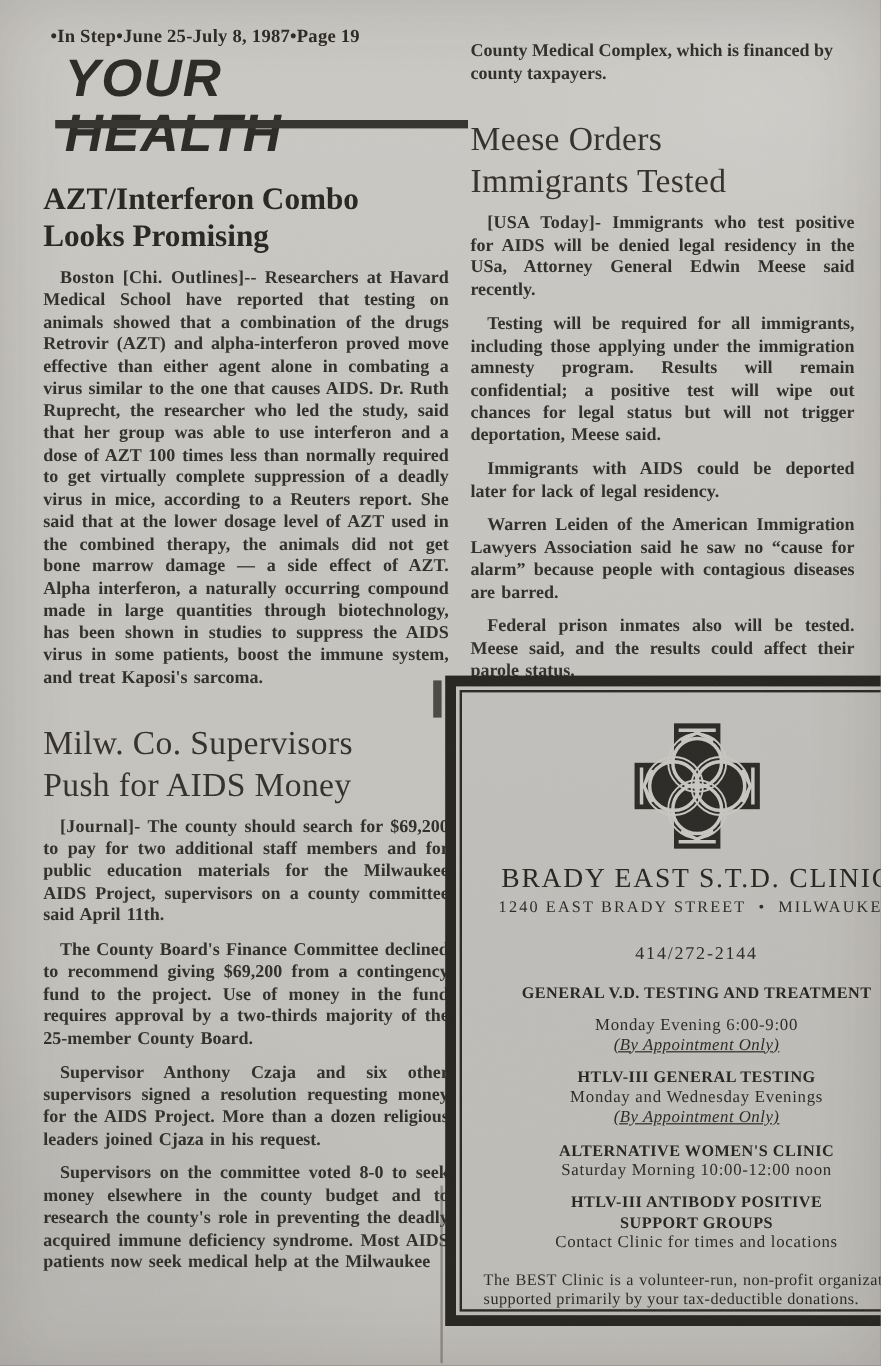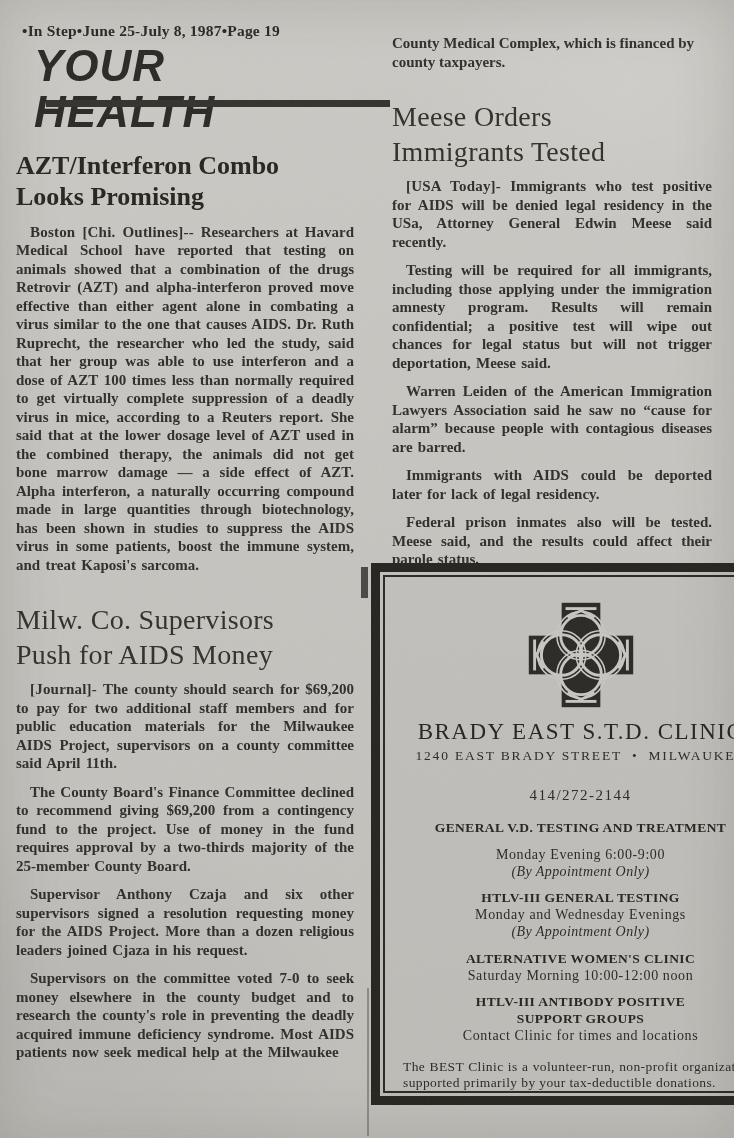--- a/index.html
+++ b/index.html
@@ -10,21 +10,21 @@
       radial-gradient(ellipse 300px 200px at 85% 8%, rgba(255,255,255,.10), rgba(0,0,0,0) 70%),
       radial-gradient(ellipse 400px 300px at 10% 90%, rgba(0,0,0,.05), rgba(0,0,0,0) 70%),
       linear-gradient(180deg, rgba(255,255,255,.05), rgba(0,0,0,.04));
     box-shadow: inset 0 0 60px rgba(60,55,45,.18);
     overflow:hidden;
     font-family:"Liberation Serif", serif;
     color:#2e2c29;
   }
   .texture{position:absolute; inset:0; width:100%; height:100%; opacity:.45; pointer-events:none;}
 
-  .col-left{position:absolute; left:16px; top:22px; width:338px;}
+  .col-left{position:absolute; left:36px; top:22px; width:338px;}
   .col-right{position:absolute; left:392px; top:34px; width:320px;}
 
   .page-header{font:bold 15.5px/1.1 "Liberation Serif", serif; letter-spacing:.2px; color:#2a2824; margin:0 0 0 6px;}
 
   .masthead{
     font:italic bold 44px/1.05 "Liberation Sans", sans-serif;
     letter-spacing:1px; color:#2b2925; margin:4px 0 0 18px;
   }
   .masthead-underline{position:absolute; left:46px; top:100px; width:344px; height:7px; background:#34322d;}
 
@@ -51,21 +51,21 @@
   }
   .clinic-logo{margin:4px 0 6px 0;}
   .clinic-name{font:normal 23px/1.1 "Liberation Serif", serif; letter-spacing:1.5px; color:#26241f; white-space:nowrap;}
   .clinic-address{font:normal 13.5px/1.3 "Liberation Serif", serif; letter-spacing:1.8px; color:#2b2925; margin-top:3px; white-space:nowrap;}
   .clinic-address .bullet{margin:0 10px;}
   .clinic-phone{font:normal 15px/1.2 "Liberation Serif", serif; letter-spacing:1.5px; color:#2b2925; margin-top:21px;text-align:right;}
   .services{margin-top:16px; text-align:center;}
   .service{margin-bottom:10px;}
   .service-name{font:bold 13.5px/1.25 "Liberation Serif", serif; letter-spacing:.4px; color:#26241f;}
   .service-line{font:normal 14px/1.2 "Liberation Serif", serif; letter-spacing:.6px; color:#2b2925;}
-  .service-note{font:italic 14px/1.2 "Liberation Serif", serif; letter-spacing:.4px; color:#2b2925;}
+  .service-note{font:italic 14px/1.2 "Liberation Serif", serif; letter-spacing:.4px; color:#2b2925;text-decoration:underline;}
   .ad-footer{
     font:normal 13.5px/16px "Liberation Serif", serif; letter-spacing:.4px;
     text-align:justify; color:#2b2925; margin-top:4px; padding:0 6px; align-self:stretch;
   }
 
   .crease{position:absolute; left:367px; top:988px; width:2px; height:148px; background:#4d4a44; opacity:.45;}
   .artifact-dash{position:absolute; left:361px; top:567px; width:7px; height:31px; background:#2b2925; opacity:.8;}
 </style>
 </head>
 <body>
@@ -84,37 +84,37 @@
     <p class="body"><span class="lead">Boston [Chi. Outlines]--</span><span> Researchers at Havard Medical School have reported that testing on animals showed that a combination of the drugs Retrovir (AZT) and alpha-interferon proved move effective than either agent alone in combating a virus similar to the one that causes AIDS. Dr. Ruth Ruprecht, the researcher who led the study, said that her group was able to use interferon and a dose of AZT 100 times less than normally required to get virtually complete suppression of a deadly virus in mice, according to a Reuters report. She said that at the lower dosage level of AZT used in the combined therapy, the animals did not get bone marrow damage — a side effect of AZT. Alpha interferon, a naturally occurring compound made in large quantities through biotechnology, has been shown in studies to suppress the AIDS virus in some patients, boost the immune system, and treat Kaposi's sarcoma.</span></p>
 
     <div class="h-light">
       <div>Milw. Co. Supervisors</div>
       <div>Push for AIDS Money</div>
     </div>
 
     <p class="body"><span class="lead">[Journal]-</span><span> The county should search for $69,200 to pay for two additional staff members and for public education materials for the Milwaukee AIDS Project, supervisors on a county committee said April 11th.</span></p>
     <p class="body">The County Board's Finance Committee declined to recommend giving $69,200 from a contingency fund to the project. Use of money in the fund requires approval by a two-thirds majority of the 25-member County Board.</p>
     <p class="body">Supervisor Anthony Czaja and six other supervisors signed a resolution requesting money for the AIDS Project. More than a dozen religious leaders joined Cjaza in his request.</p>
-    <p class="body">Supervisors on the committee voted 7-0 to seek money elsewhere in the county budget and to research the county's role in preventing the deadly acquired immune deficiency syndrome. Most AIDS patients now seek medical help at the Milwaukee</p>
+    <p class="body">Supervisors on the committee voted 8-0 to seek money elsewhere in the county budget and to research the county's role in preventing the deadly acquired immune deficiency syndrome. Most AIDS patients now seek medical help at the Milwaukee</p>
   </div>
 
   <div class="masthead-underline"></div>
 
   <div class="col-right">
     <p class="cont">County Medical Complex, which is financed by county taxpayers.</p>
 
     <div class="h-light">
       <div>Meese Orders</div>
       <div>Immigrants Tested</div>
     </div>
 
     <p class="body"><span class="lead">[USA Today]-</span><span> Immigrants who test positive for AIDS will be denied legal residency in the USa, Attorney General Edwin Meese said recently.</span></p>
     <p class="body">Testing will be required for all immigrants, including those applying under the immigration amnesty program. Results will remain confidential; a positive test will wipe out chances for legal status but will not trigger deportation, Meese said.</p>
+    <p class="body">Immigrants with AIDS could be deported later for lack of legal residency.</p>
     <p class="body">Warren Leiden of the American Immigration Lawyers Association said he saw no “cause for alarm” because people with contagious diseases are barred.</p>
-    <p class="body">Immigrants with AIDS could be deported later for lack of legal residency.</p>
     <p class="body">Federal prison inmates also will be tested. Meese said, and the results could affect their parole status.</p>
   </div>
 
   <div class="ad">
     <div class="ad-inner">
 
       <svg class="clinic-logo" width="122" height="122" viewBox="0 0 120 120">
         <g fill="#2b2925">
           <rect x="40" y="6" width="40" height="108"></rect>
           <rect x="6" y="40" width="108" height="40"></rect>

